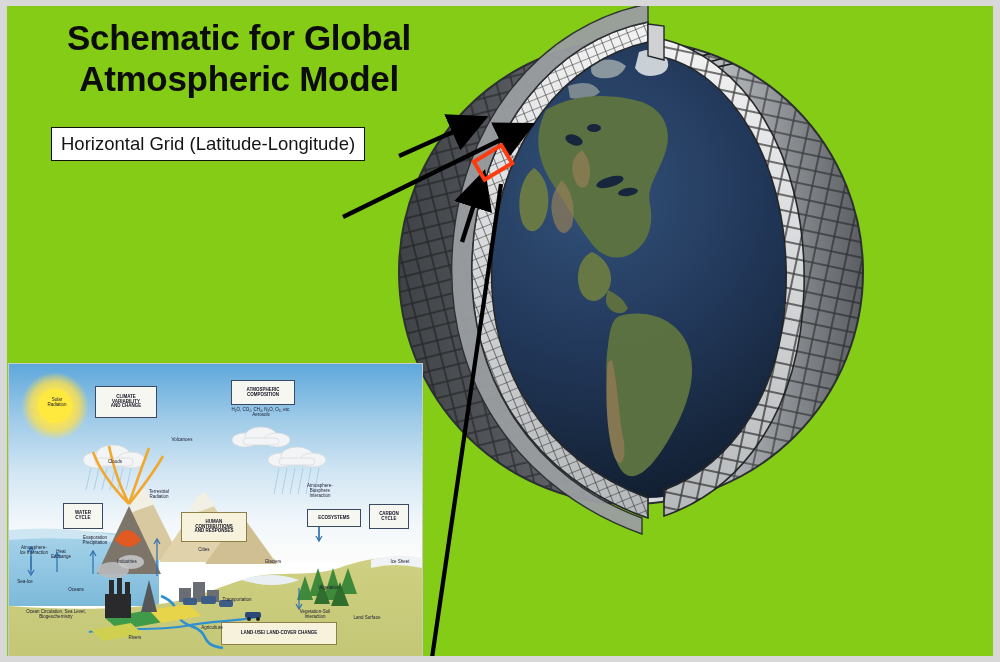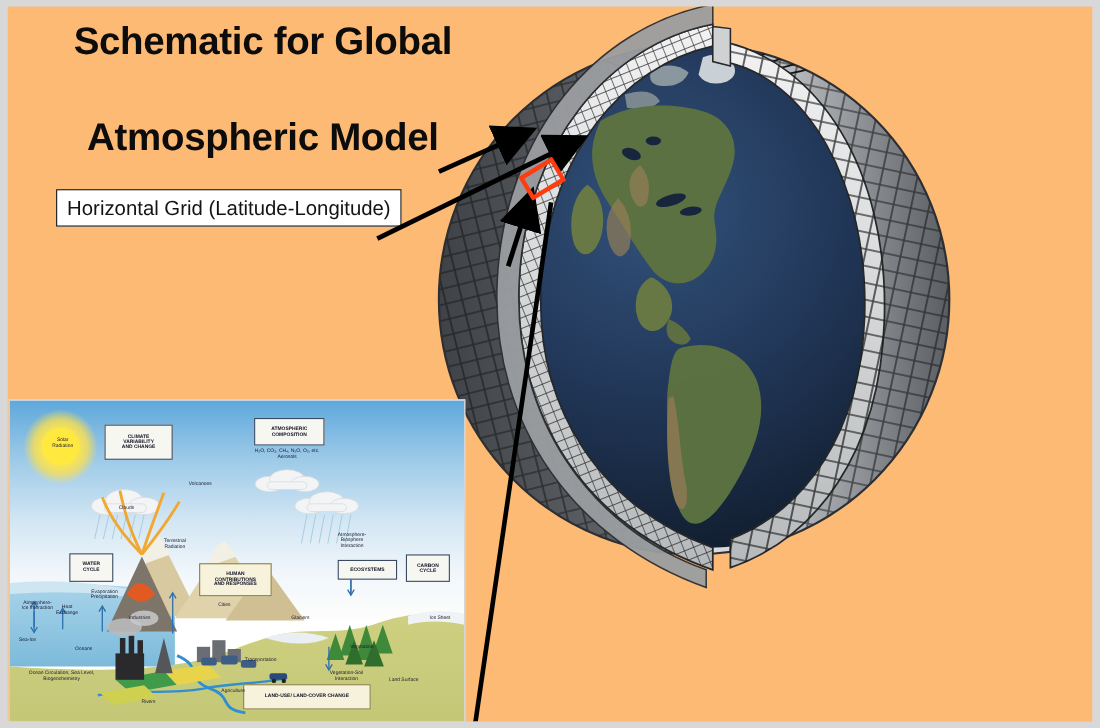--- a/index.html
+++ b/index.html
@@ -1,32 +1,32 @@
 <!DOCTYPE html>
 <html><head>
 <meta charset="utf-8">
 <style>
   html,body{margin:0;padding:0;background:#d8d8d8;}
   body{width:1000px;height:662px;overflow:hidden;
        font-family:"Liberation Sans",sans-serif;}
 
   #page{position:absolute;left:7px;top:6px;width:986px;height:650px;
-        background:#fdba74;overflow:hidden;}
+        background:#84cc16;overflow:hidden;}
 
   
   #title{position:absolute;left:17px;top:12px;width:430px;
          font-size:35px;font-weight:bold;line-height:1.17;
          color:#0c0c0c;text-align:center;letter-spacing:-0.3px;}
-  #title .l2{display:block;margin-top:46px;}
+  #title .l2{display:block;}
 
   
   .callout{position:absolute;background:#ffffff;border:1.4px solid #111;
            font-size:18.5px;color:#141414;white-space:nowrap;
            display:flex;align-items:center;padding:0 9px;z-index:40;}
-  #callout-horizontal{left:44px;top:121px;height:32px;margin-top:45px;}
+  #callout-horizontal{left:44px;top:121px;height:32px;}
   #callout-vertical{left:9px;top:191px;height:35px;}
 
   
   #globe-wrap{position:absolute;left:389px;top:-16px;width:470px;height:560px;z-index:10;}
   #globe-wrap svg{display:block;overflow:visible;}
 
   
   #grid-cell-highlight{position:absolute;left:468px;top:144px;width:36px;height:25px;
        border:4.5px solid #ff3c10;transform:rotate(-31deg);z-index:45;
        box-sizing:border-box;border-radius:1px;}

